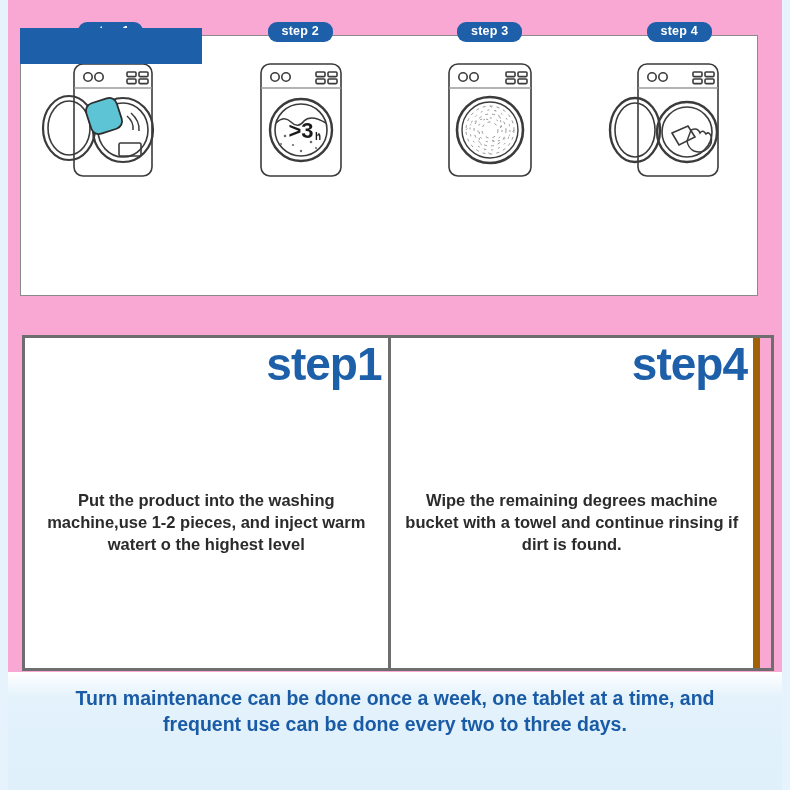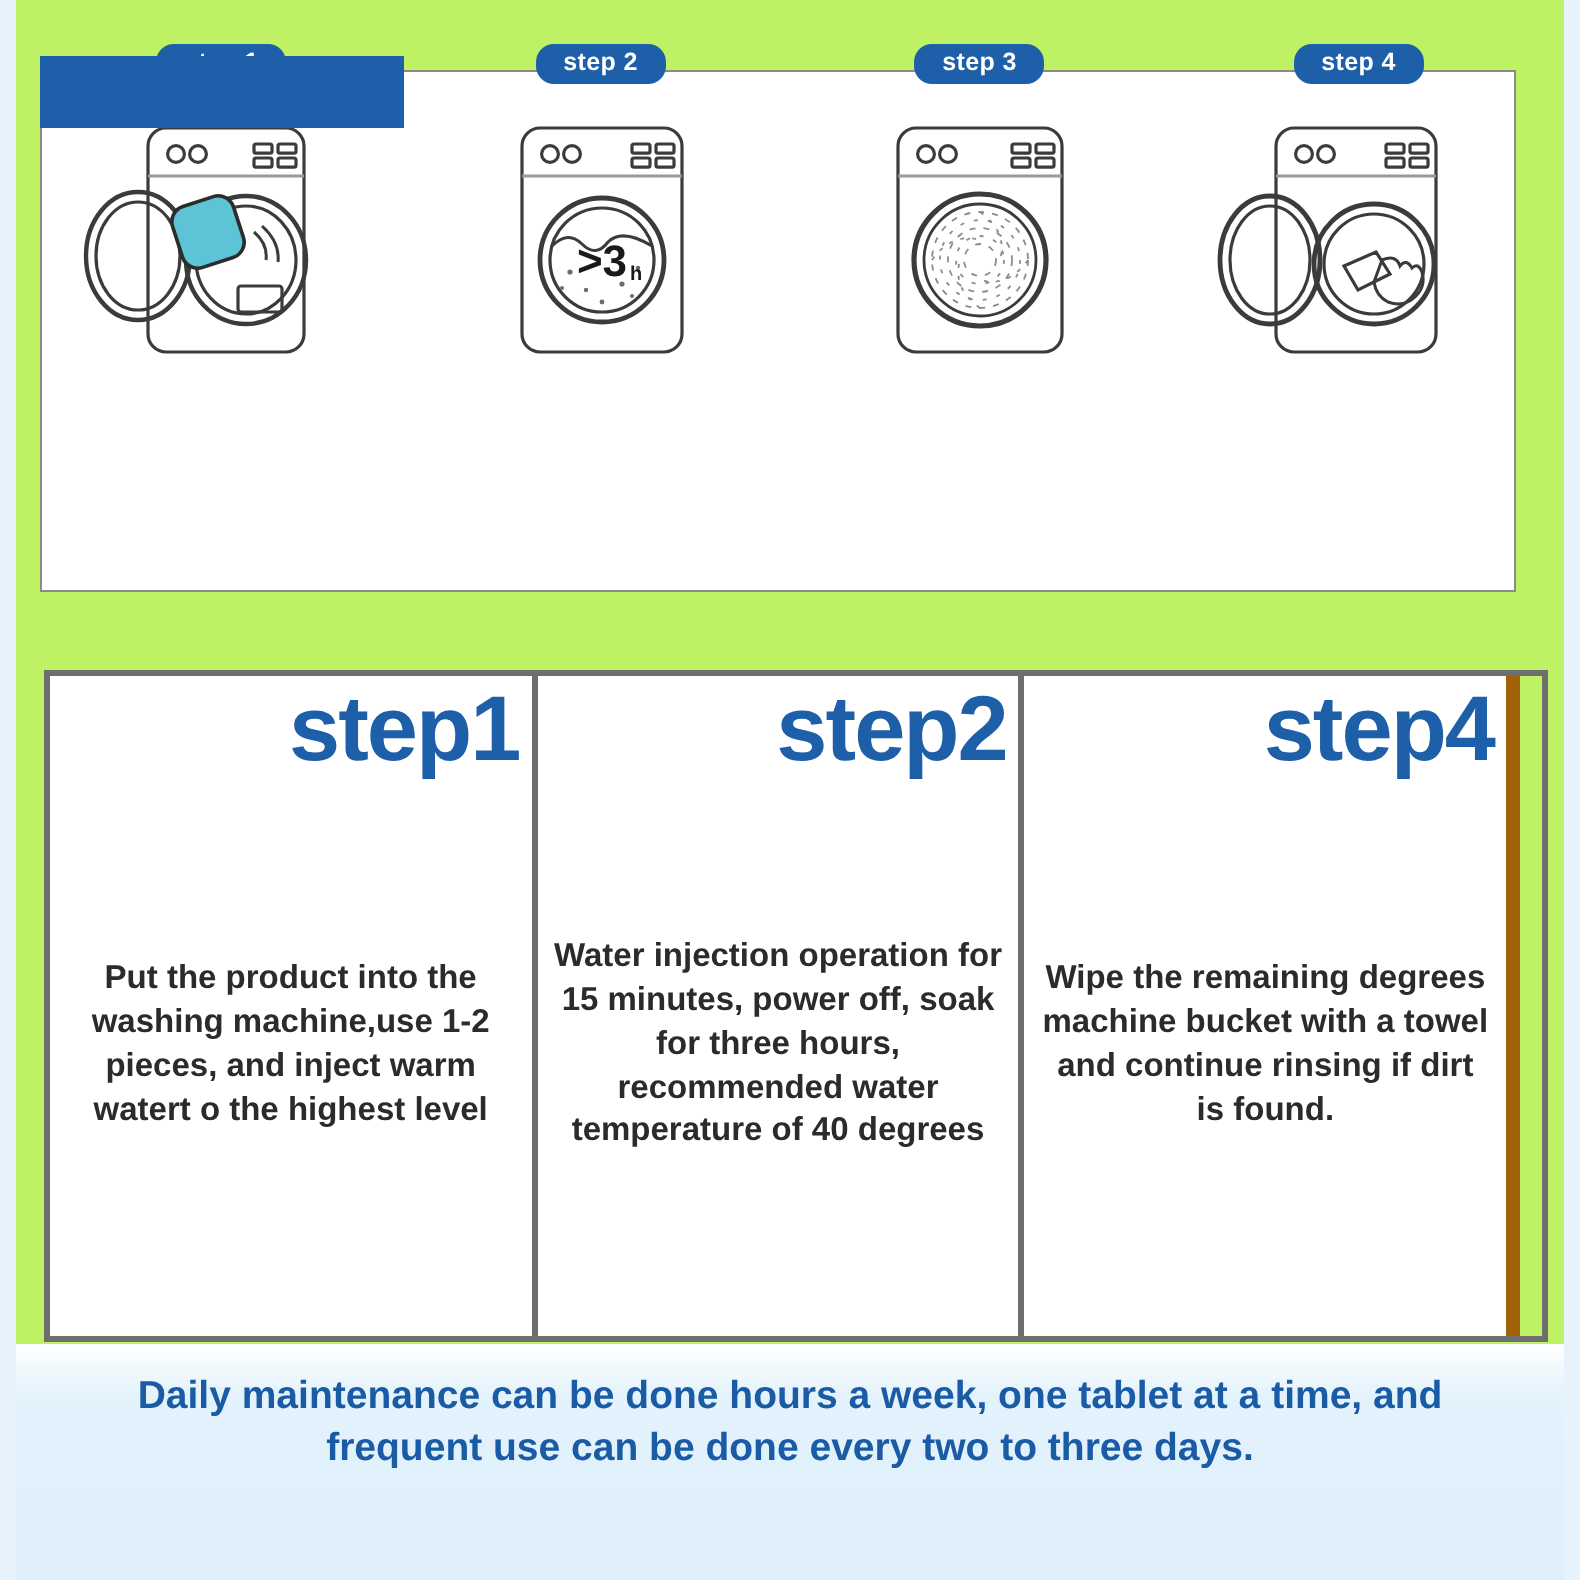--- a/index.html
+++ b/index.html
@@ -8,21 +8,21 @@
     font-family: "Liberation Sans", sans-serif;
     background: #e6f3fc;
     position: relative;
     overflow: hidden;
   }
 
   
   .page {
     position: absolute;
     left: 8px; top: 0; width: 774px; height: 790px;
-    background: #bef264;
+    background: #f9a8d4;
   }
 
   
   .bottom-band {
     position: absolute;
     left: 0; right: 0; bottom: 0; height: 118px;
     background: linear-gradient(to bottom, #ffffff 0%, #e3f2fb 22%, #dff0fb 100%);
   }
 
   
@@ -281,32 +281,28 @@
         </svg>
       </div>
     </div>
   </div>
 
   <div class="step-table">
     <div class="col col-1">
       <div class="col-title">step1</div>
       <div class="col-body">Put the product into the washing machine,use 1-2 pieces, and inject warm watert o the highest level</div>
     </div>
-    <div class="col col-2">
-      <div class="col-title">step2</div>
-      <div class="col-body">Water injection operation for 15 minutes, power off, soak for three hours, recommended water temperature of 40 degrees</div>
-    </div>
     <div class="col col-4">
       <div class="col-title">step4</div>
       <div class="col-body">Wipe the remaining degrees machine bucket with a towel and continue rinsing if dirt is found.</div>
     </div>
   </div>
   <div class="table-top-rule"></div>
   <div class="table-bottom-rule"></div>
   <div class="table-right-rule"></div>
 
   <div class="bottom-band"></div>
   <div class="footer-note">
-    <div>Daily maintenance can be done hours a week, one tablet at a time, and</div>
+    <div>Turn maintenance can be done once a week, one tablet at a time, and</div>
     <div>frequent use can be done every two to three days.</div>
   </div>
 
 </div>
 
 </body></html>

